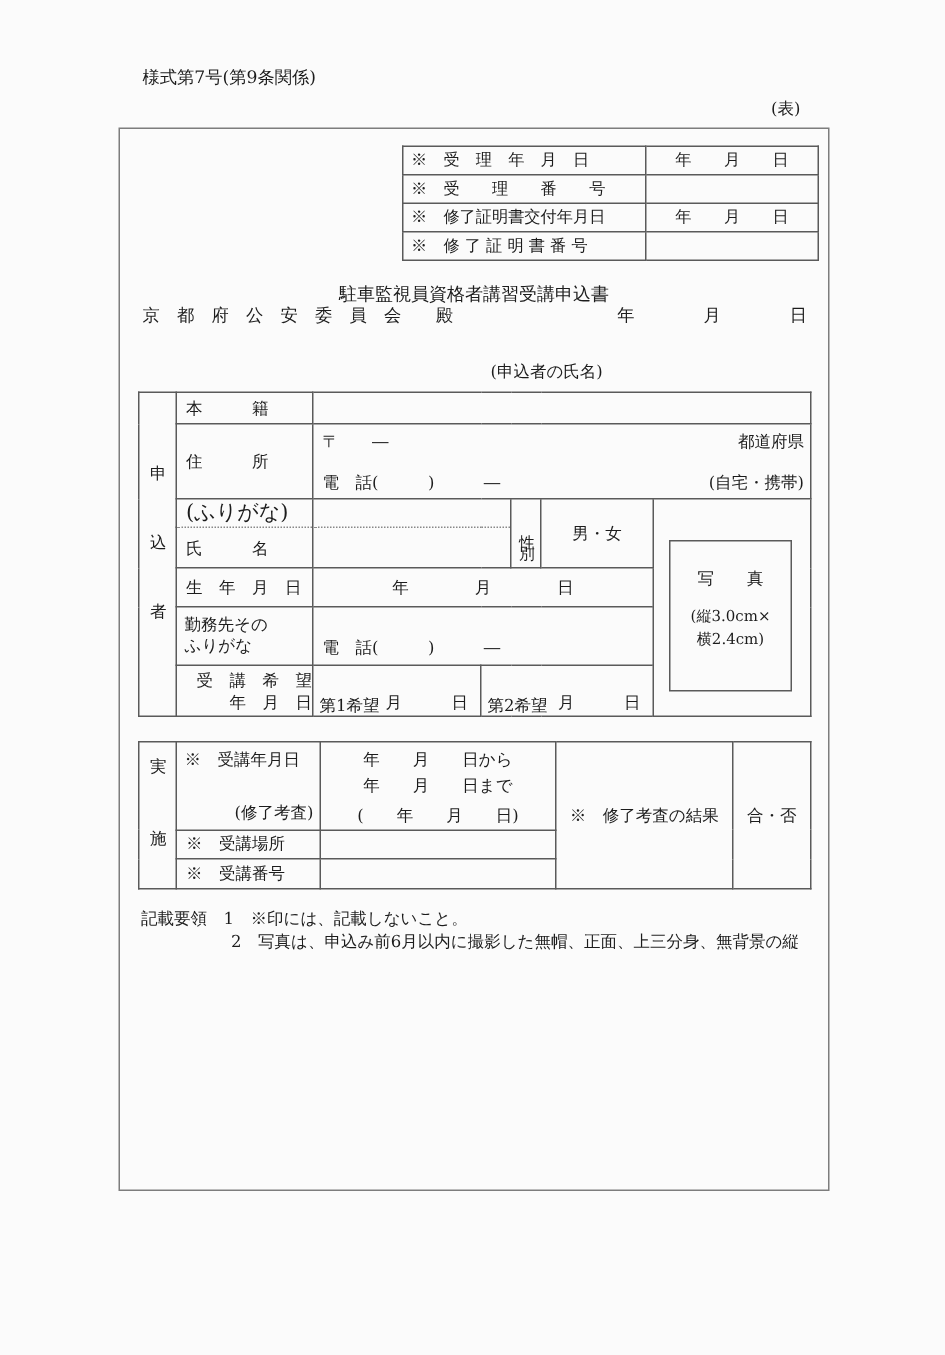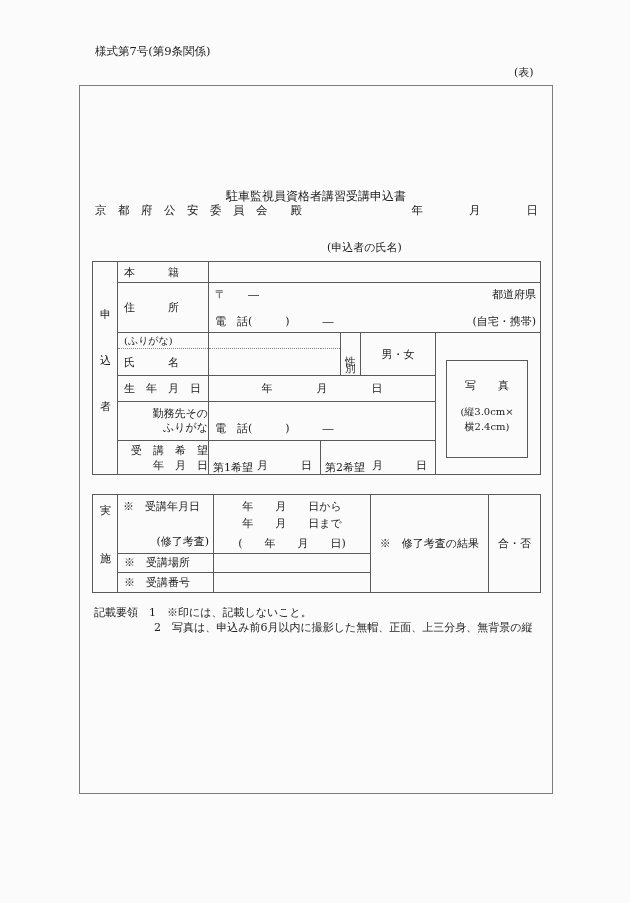--- a/index.html
+++ b/index.html
@@ -40,30 +40,30 @@
   .r-wish { height:34px; }
 
   .vtext { writing-mode:vertical-rl; text-orientation:upright; margin:0 auto; line-height:1; }
   .ls-app { letter-spacing:4.2em; }
   .ls-jis { letter-spacing:4.4em; }
   .ls-sex { letter-spacing:0.7em; font-size:10.5px; }
   td.vcell { text-align:center; }
 
   .flabel { padding-left:6px; }
   .fvalue { padding-left:6px; }
-  .small { font-size:10px; }
+  .small { font-size:14px; }
   .center { text-align:center; }
   .bb-dot { border-bottom:1px dotted #888; }
   .bt-none { border-top-style:none; }
 
   .cell-col { display:flex; flex-direction:column; justify-content:space-between; padding:3px 4px 3px 6px; }
   .jusho-inner { height:42px; }
   .line-sb { display:flex; justify-content:space-between; }
 
-  .work-label { padding-left:5px; line-height:14px;text-align:right; }
+  .work-label { padding-left:5px; line-height:14px; }
   .wish-label { padding-left:6px; line-height:15px;text-align:right; }
   td.bottom { vertical-align:bottom; padding-bottom:4px; }
 
   .wish-inner { position:relative; height:32px; }
   .wish-title { position:absolute; top:18px; left:4px; }
   .wish-value { position:absolute; bottom:1px; right:8px; }
 
   .photo-cell { position:relative; }
   .photo-box {
     position:absolute; left:10px; right:12px; top:27px; bottom:16px;
@@ -93,20 +93,44 @@
 </head>
 <body>
 
 <div class="page">
 
   <div class="abs form-code">様式第7号(第9条関係)</div>
   <div class="abs side-label">(表)</div>
 
   <div class="outer-box">
 
+    <table class="reception">
+      <colgroup>
+          <col style="width:162px">
+          <col style="width:115px">
+        </colgroup>
+      <tbody>
+          <tr>
+        <td class="lbl">※　受　理　年　月　日</td>
+        <td class="val">年　　月　　日</td>
+      </tr>
+      <tr>
+        <td class="lbl">※　受　　理　　番　　号</td>
+        <td class="val"></td>
+      </tr>
+      <tr>
+        <td class="lbl">※　修了証明書交付年月日</td>
+        <td class="val">年　　月　　日</td>
+      </tr>
+      <tr>
+        <td class="lbl">※　修 了 証 明 書 番 号</td>
+        <td class="val"></td>
+      </tr>
+    </tbody>
+      </table>
 
     <div class="abs title">駐車監視員資格者講習受講申込書</div>
     <div class="abs addressee">京　都　府　公　安　委　員　会　　殿</div>
     <div class="abs header-date">年　　　　月　　　　日</div>
     <div class="abs applicant-name-label">(申込者の氏名)</div>
 
     <table class="applicant">
       <colgroup>
         <col style="width:25px">
           <col style="width:91px">

